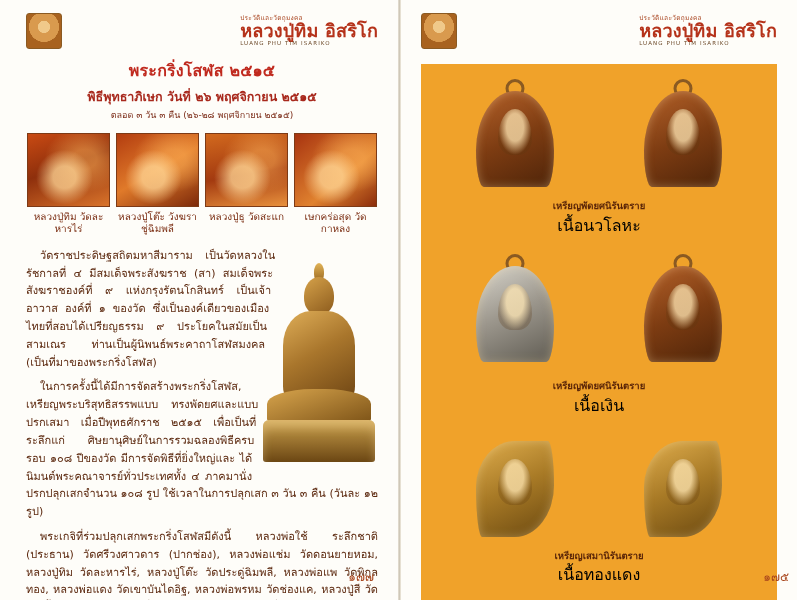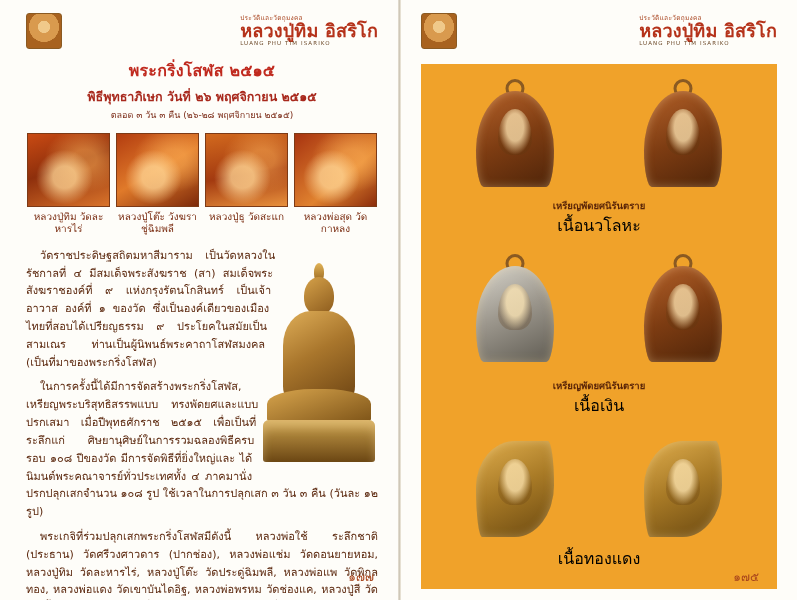--- a/index.html
+++ b/index.html
@@ -208,21 +208,21 @@
   }
   p.para.first { text-indent: 14px; }
 
   .folio {
     position: absolute;
     bottom: 14px;
     font-size: 12px;
     color: #a8451c;
   }
   .folio-left { right: 26px; }
-  .folio-right { right: 38px; margin-left: 48px; }
+  .folio-right { right: 8px; margin-left: 48px; }
 
   
   .medal-panel {
     margin-top: 12px;
     background: #f0a22a;
     padding: 12px 10px 10px;
     box-sizing: border-box;
     width: 100%;
   }
   .medal-row {
@@ -334,21 +334,21 @@
       <div class="photo-item">
         <div class="photo-frame ph3">
             <div class="blob"></div>
           </div>
         <div class="photo-caption">หลวงปู่ธู วัดสะแก</div>
       </div>
       <div class="photo-item">
         <div class="photo-frame ph4">
             <div class="blob"></div>
           </div>
-        <div class="photo-caption">หลวงพ่อสุด วัดกาหลง</div>
+        <div class="photo-caption">เษกคร่อสุด วัดกาหลง</div>
       </div>
     </div>
 
     <div class="body-wrap">
       <div class="buddha-figure">
         <div class="statue">
           <div class="flame"></div>
           <div class="head"></div>
           <div class="body"></div>
           <div class="lap"></div>
@@ -440,20 +440,21 @@
         <div class="medal-cell">
           <div class="medal-art">
             <div class="medal leaf">
               <div class="plate gold"></div>
               <div class="inner"></div>
             </div>
           </div>
         </div>
       </div>
       <div class="caption-band">
+        <div class="medal-caption">เหรียญเสมานิรันตราย</div>
         <span class="sub">เนื้อทองแดง</span>
       </div>
 
     </div>
 
     <div class="folio folio-right">๑๗๕</div>
   </div>
 
 </div>
 

